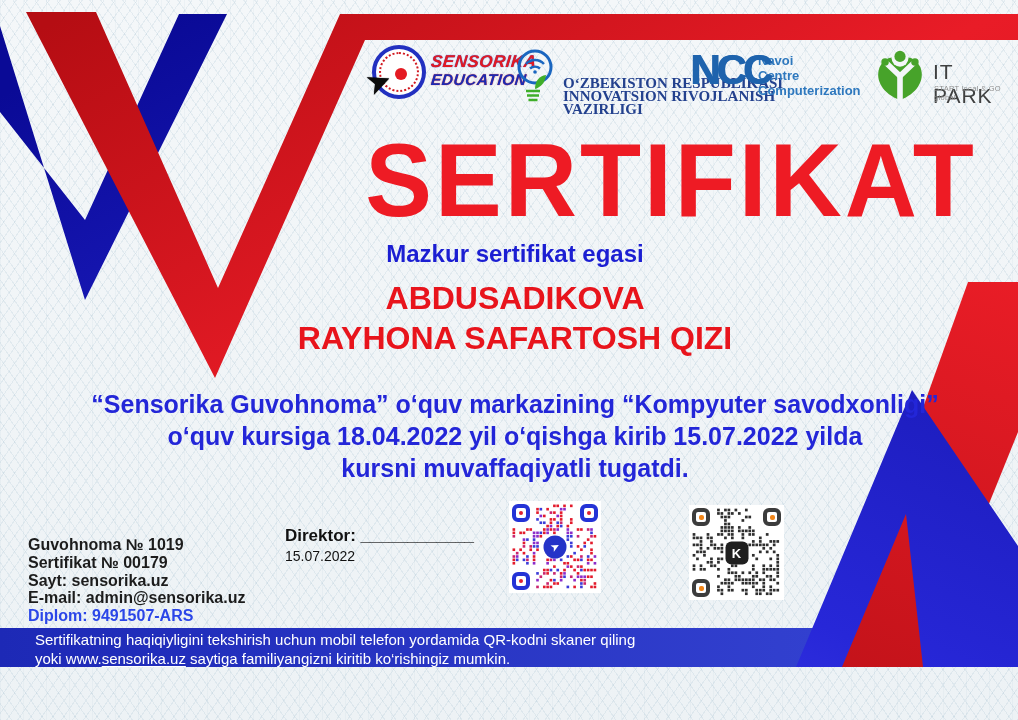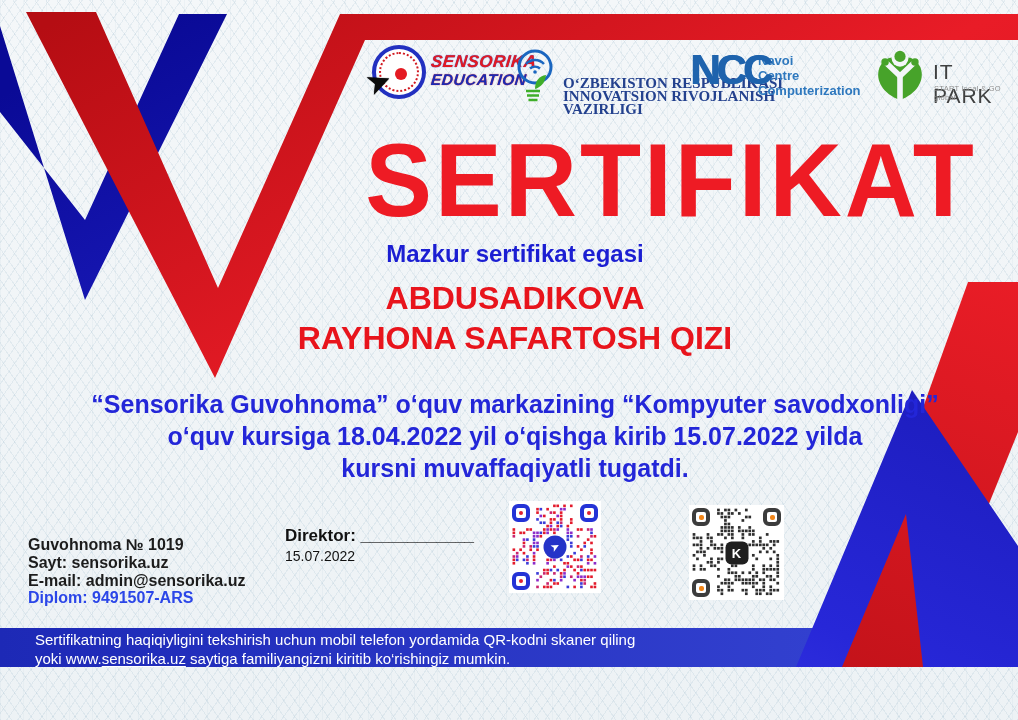--- a/index.html
+++ b/index.html
@@ -133,20 +133,21 @@
   <div class="abs name1">ABDUSADIKOVA</div>
   <div class="abs name2">RAYHONA SAFARTOSH QIZI</div>
   <div class="abs body-par">
     <div>“Sensorika Guvohnoma” o‘quv markazining “Kompyuter savodxonligi”</div>
     <div>o‘quv kursiga 18.04.2022 yil o‘qishga kirib 15.07.2022 yilda</div>
     <div>kursni muvaffaqiyatli tugatdi.</div>
   </div>
 
   <div class="abs details">
     <div>Guvohnoma № 1019</div>
+    <div>Sertifikat № 00179</div>
     <div>Sayt: sensorika.uz</div>
     <div>E-mail: admin@sensorika.uz</div>
     <div class="blue">Diplom: 9491507-ARS</div>
   </div>
 
   <div class="abs sig-label">
     <span>Direktor:</span>
     <span>____________</span>
   </div>
   <div class="abs sig-date">15.07.2022</div>

